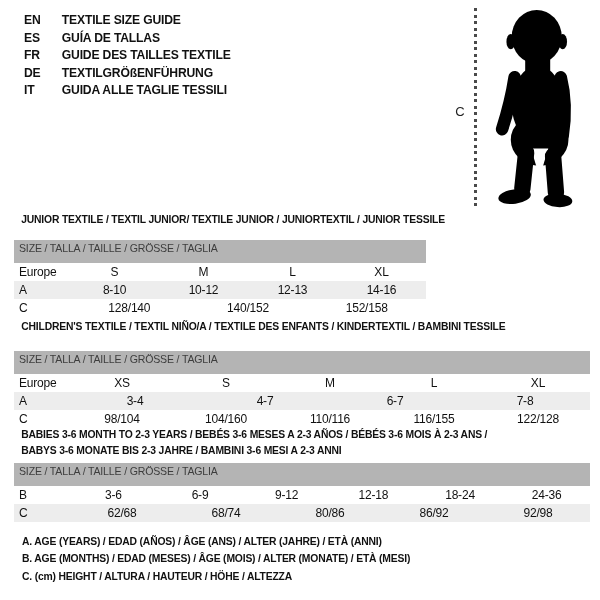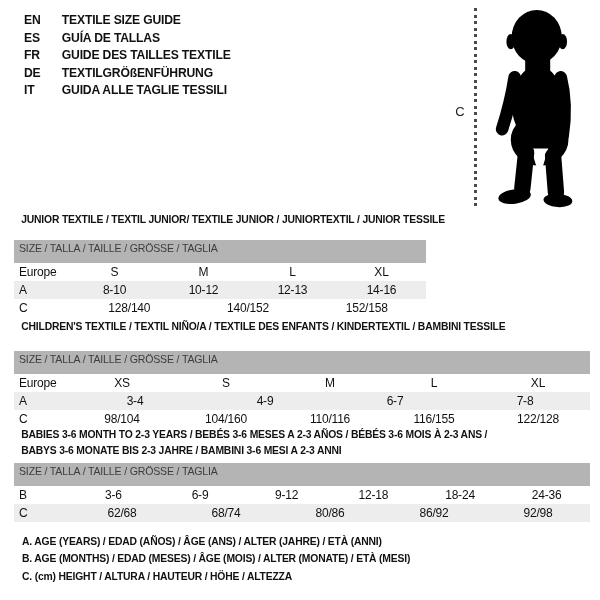--- a/index.html
+++ b/index.html
@@ -162,21 +162,21 @@
         <span class="tlabel">Europe</span>
         <span class="tcell">XS</span>
         <span class="tcell">S</span>
         <span class="tcell">M</span>
         <span class="tcell">L</span>
         <span class="tcell">XL</span>
       </div>
       <div class="trow alt">
         <span class="tlabel">A</span>
         <span class="tcell">3-4</span>
-        <span class="tcell">4-9</span>
+        <span class="tcell">4-7</span>
         <span class="tcell">6-7</span>
         <span class="tcell">7-8</span>
       </div>
       <div class="trow">
         <span class="tlabel">C</span>
         <span class="tcell">98/104</span>
         <span class="tcell">104/160</span>
         <span class="tcell">110/116</span>
         <span class="tcell">116/155</span>
         <span class="tcell">122/128</span>

